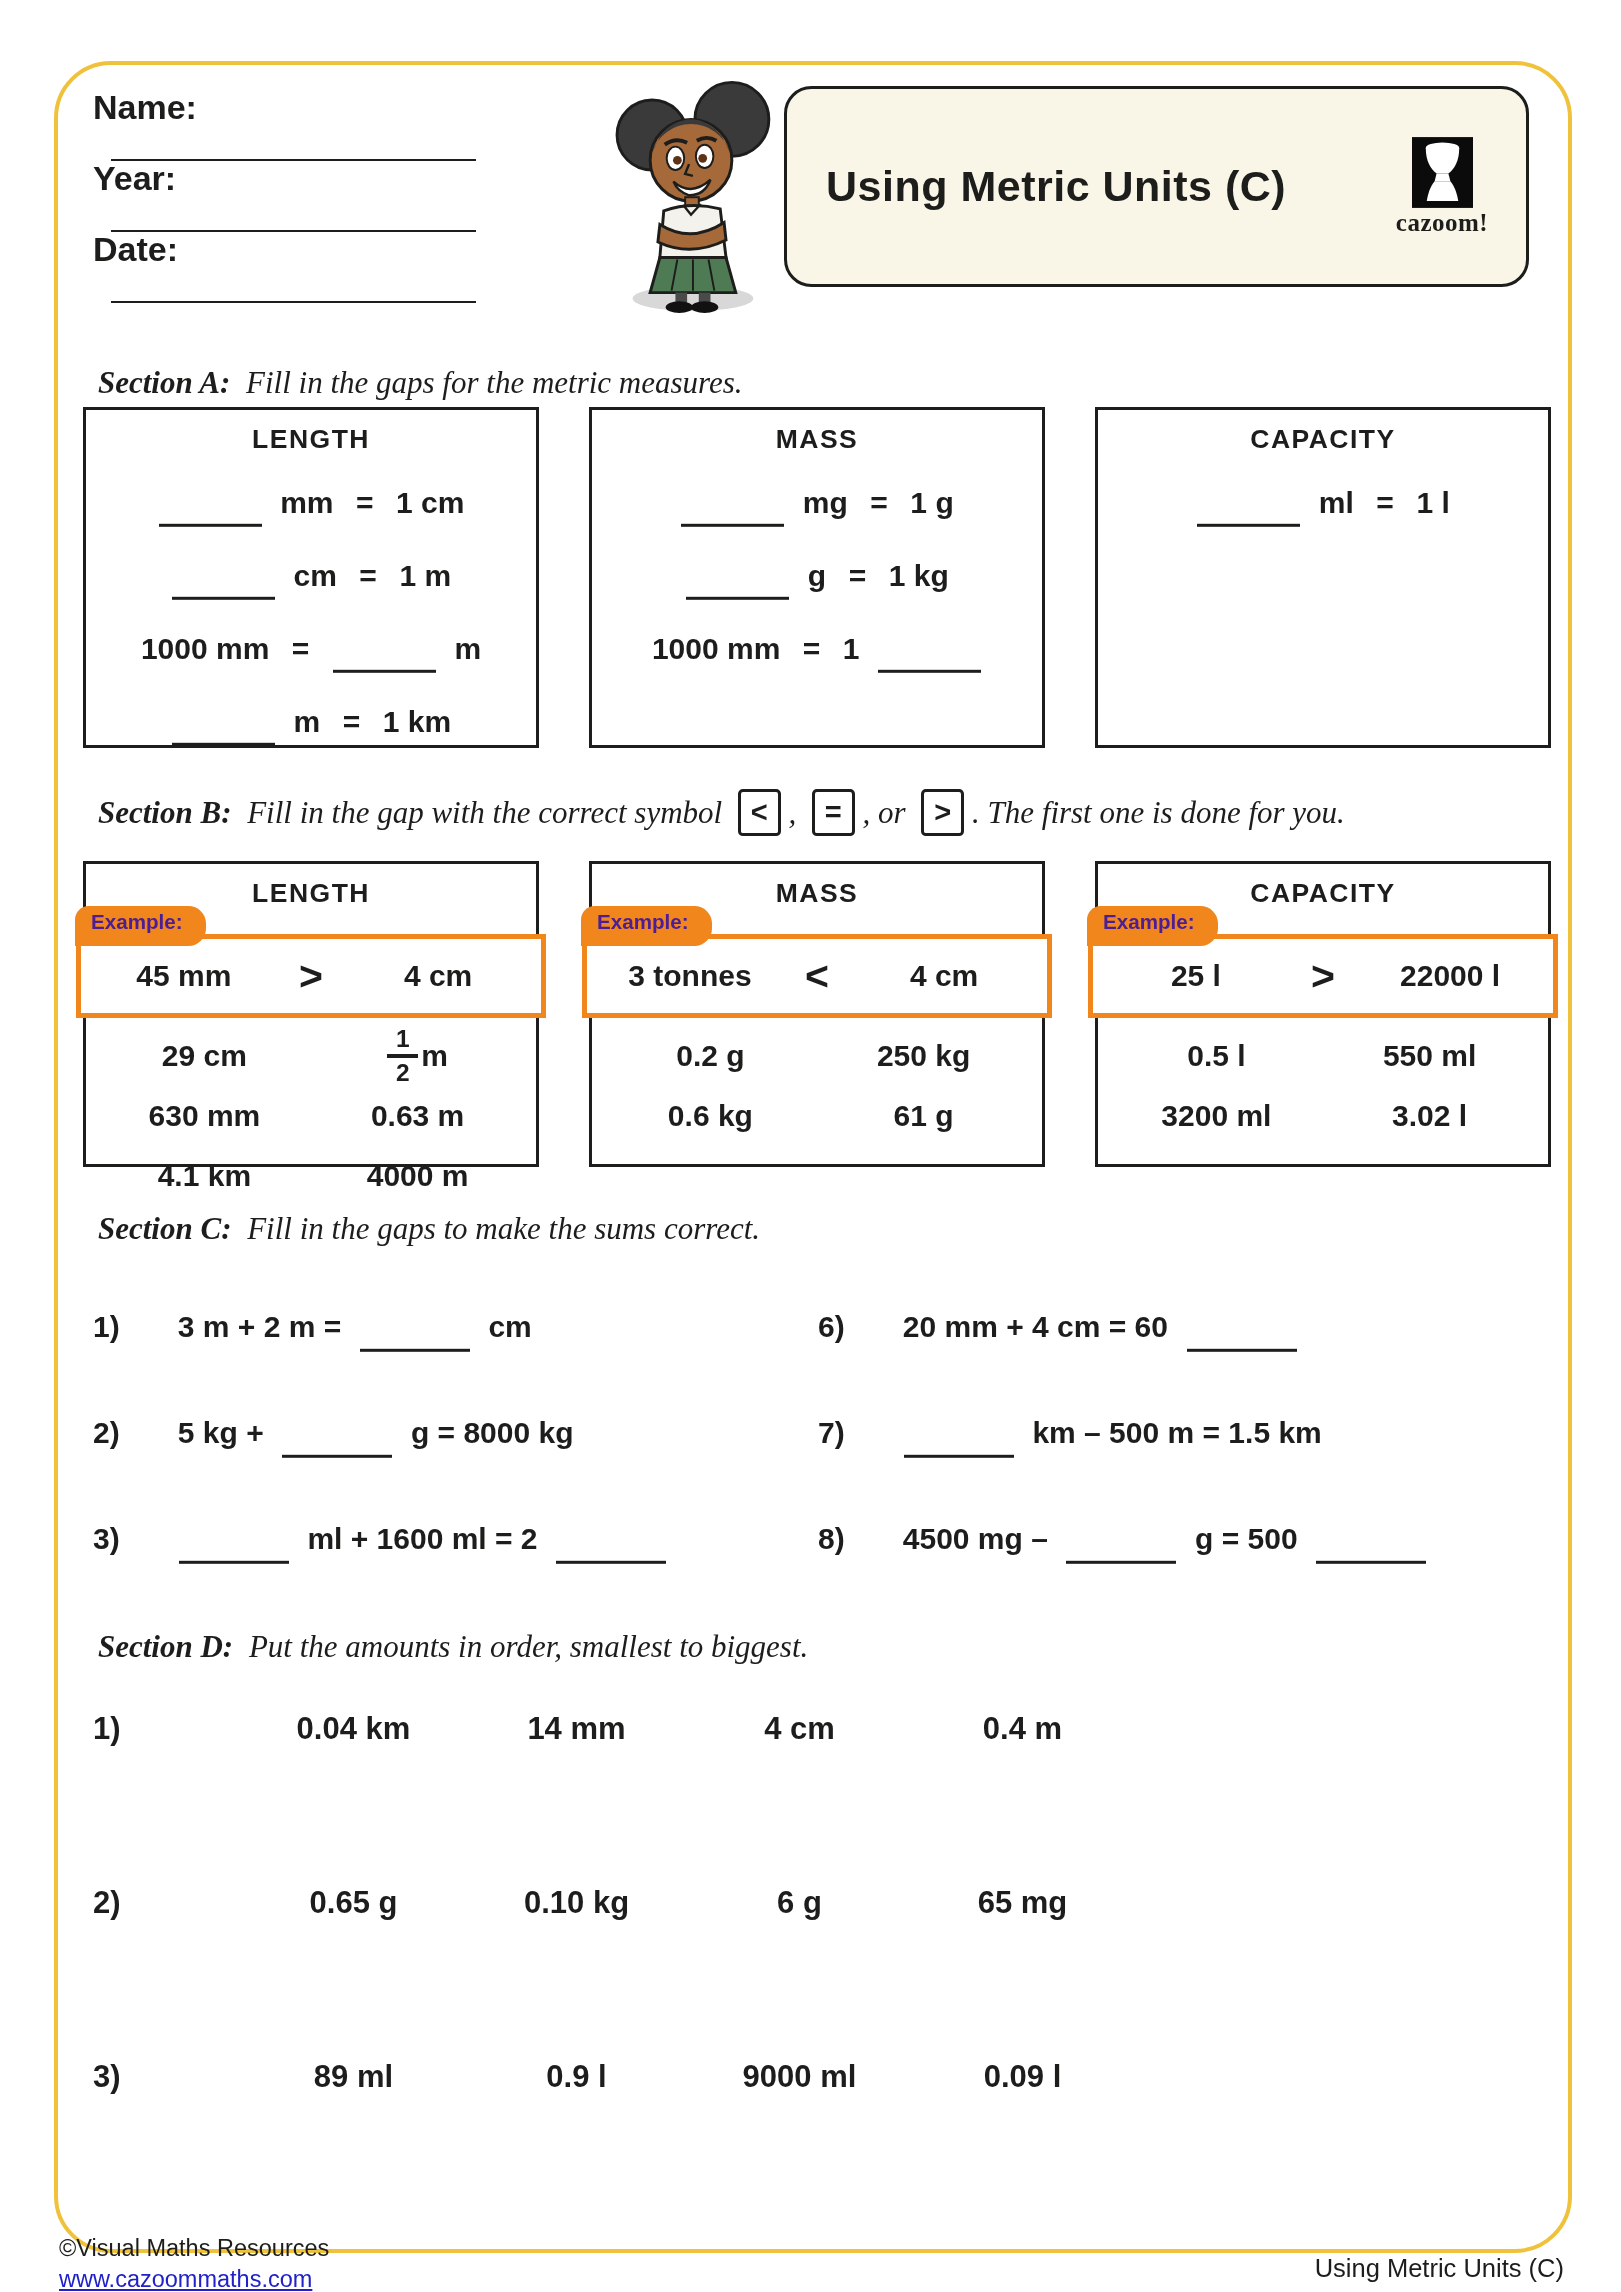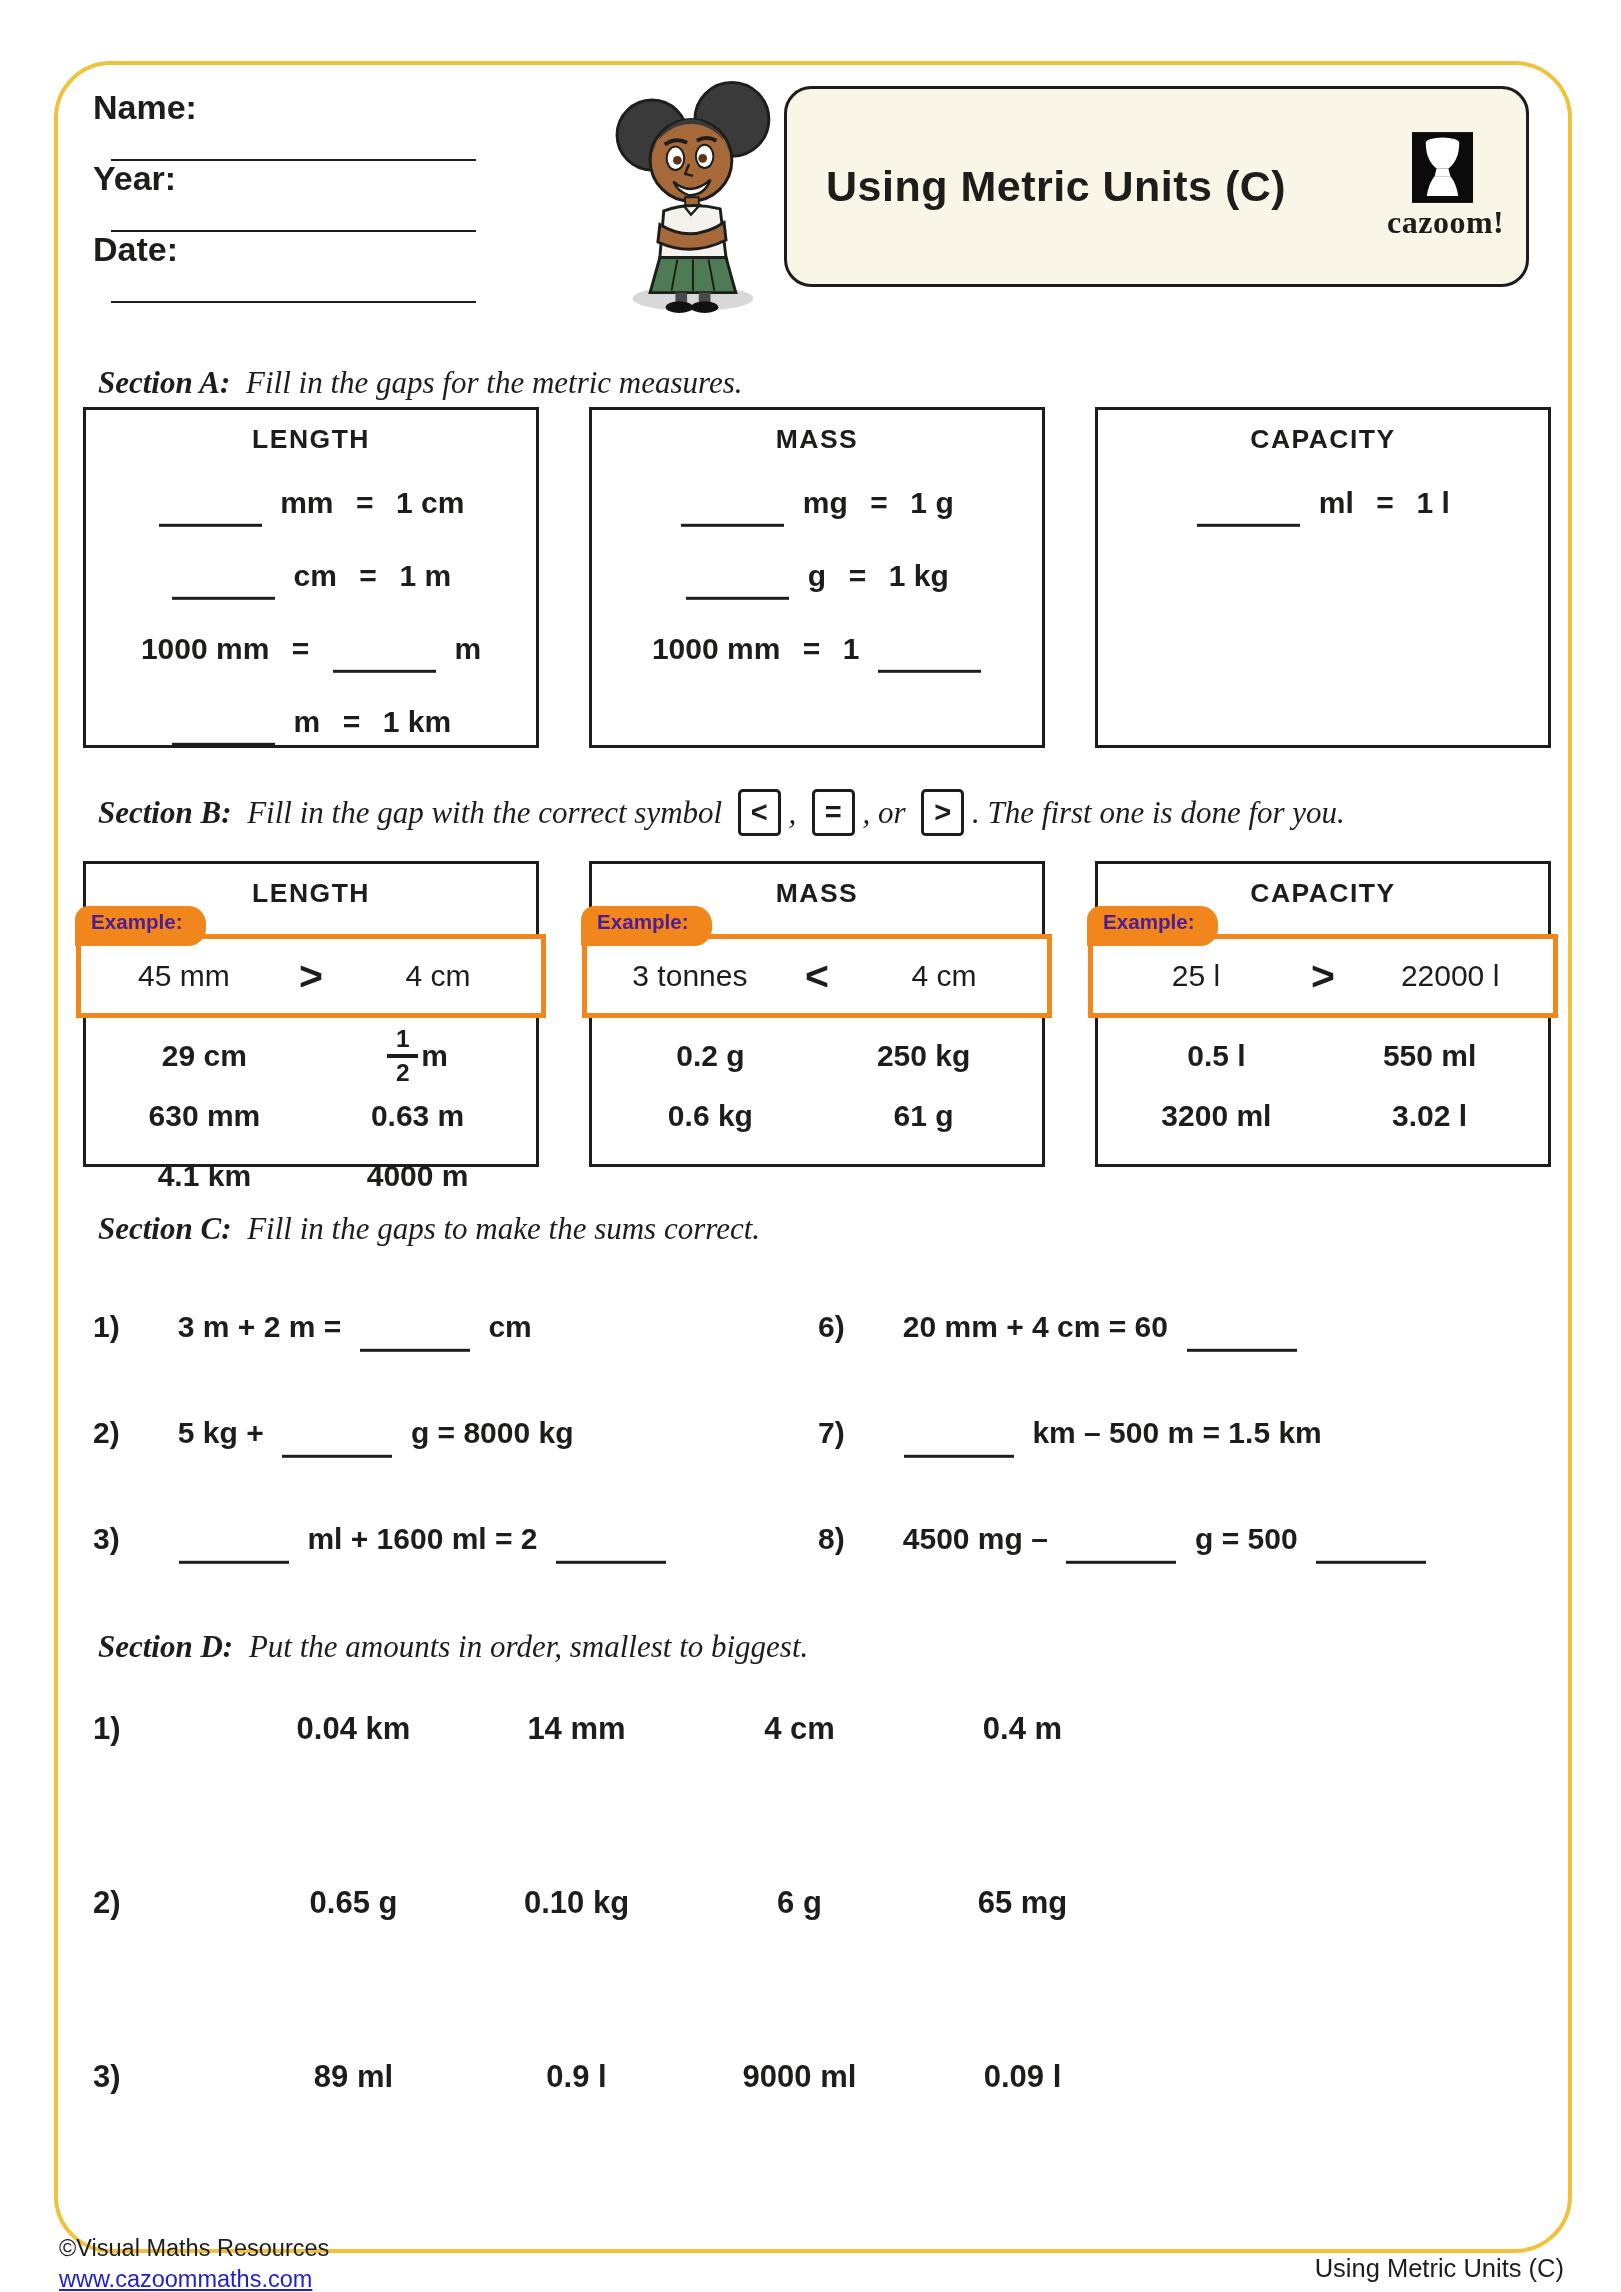--- a/index.html
+++ b/index.html
@@ -38,21 +38,21 @@
     position:absolute;left:784px;top:86px;width:745px;height:201px;
     background:var(--cream);
     border:3.9px solid var(--ink);
     border-radius:27.4px;
     display:flex;align-items:center;
     padding:0 29px 0 39px;
   }
   .title-text{flex:1;font-size:43px;font-weight:700;letter-spacing:0.5px;}
   .logo{width:110px;text-align:center;}
   .logo-square{display:block;margin:0 auto;}
-  .logo-text{font-family:"Liberation Serif", serif;font-weight:700;font-size:32px;margin-top:1px;letter-spacing:0.5px;}
+  .logo-text{font-family:"Liberation Serif", serif;font-weight:700;font-size:25px;margin-top:1px;letter-spacing:0.5px;}
 
   
   .sec-label{position:absolute;font-family:"Liberation Serif", serif;font-size:31px;font-style:italic;}
   .sec-label .sec-name{font-weight:700;}
   .sec-label .sec-instr{margin-left:15.7px;}
   .sym-box{
     display:inline-flex;align-items:center;justify-content:center;
     width:43px;height:47px;border:3.9px solid var(--ink);border-radius:4.9px;
     font-family:"Liberation Sans", sans-serif;font-style:normal;font-weight:700;font-size:29px;
     margin:0 7.8px;vertical-align:middle;transform:translateY(-2.9px);
@@ -80,21 +80,21 @@
     border:5.9px solid var(--orange);background:#fff;
     display:flex;align-items:center;padding:0 17.6px;
   }
   .ex-tab{
     position:absolute;top:-33px;left:-5.9px;
     background:var(--orange);color:#4c1d95;
     font-size:20.6px;font-weight:700;
     padding:3.9px 23.5px 11.8px 15.7px;
     border-radius:13.7px 17.6px 17.6px 0;
   }
-  .ex-left,.ex-right{flex:1;text-align:center;font-size:30px;font-weight:400;}
+  .ex-left,.ex-right{flex:1;text-align:center;font-size:30px;font-weight:700;}
   .ex-symbol{width:84px;text-align:center;font-size:41px;font-weight:700;}
   .b-rows{padding:7.8px 11.8px 0 11.8px;}
   .b-row{height:60px;display:flex;align-items:center;}
   .b-left,.b-right{flex:1;text-align:center;font-size:30px;font-weight:700;}
   .b-right{display:flex;align-items:center;justify-content:center;}
   .b-left{display:flex;align-items:center;justify-content:center;}
   .frac{display:inline-flex;flex-direction:column;align-items:center;line-height:1;}
   .frac-num,.frac-den{font-size:24.5px;font-weight:700;}
   .frac-bar{width:31px;height:3.9px;background:var(--ink);margin:2.9px 0;}
   .frac-unit{font-size:30px;font-weight:700;margin-left:2.9px;}

